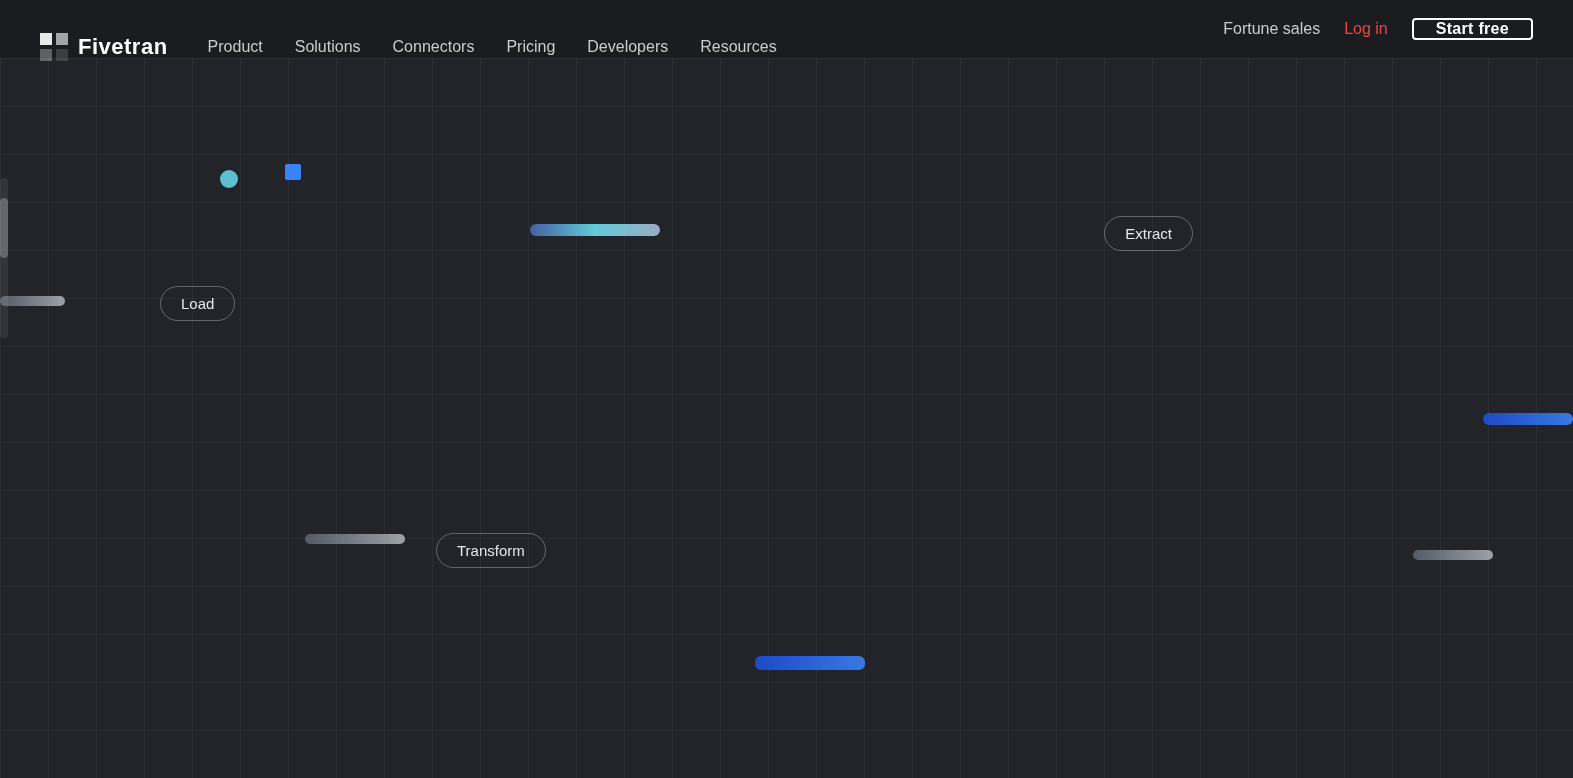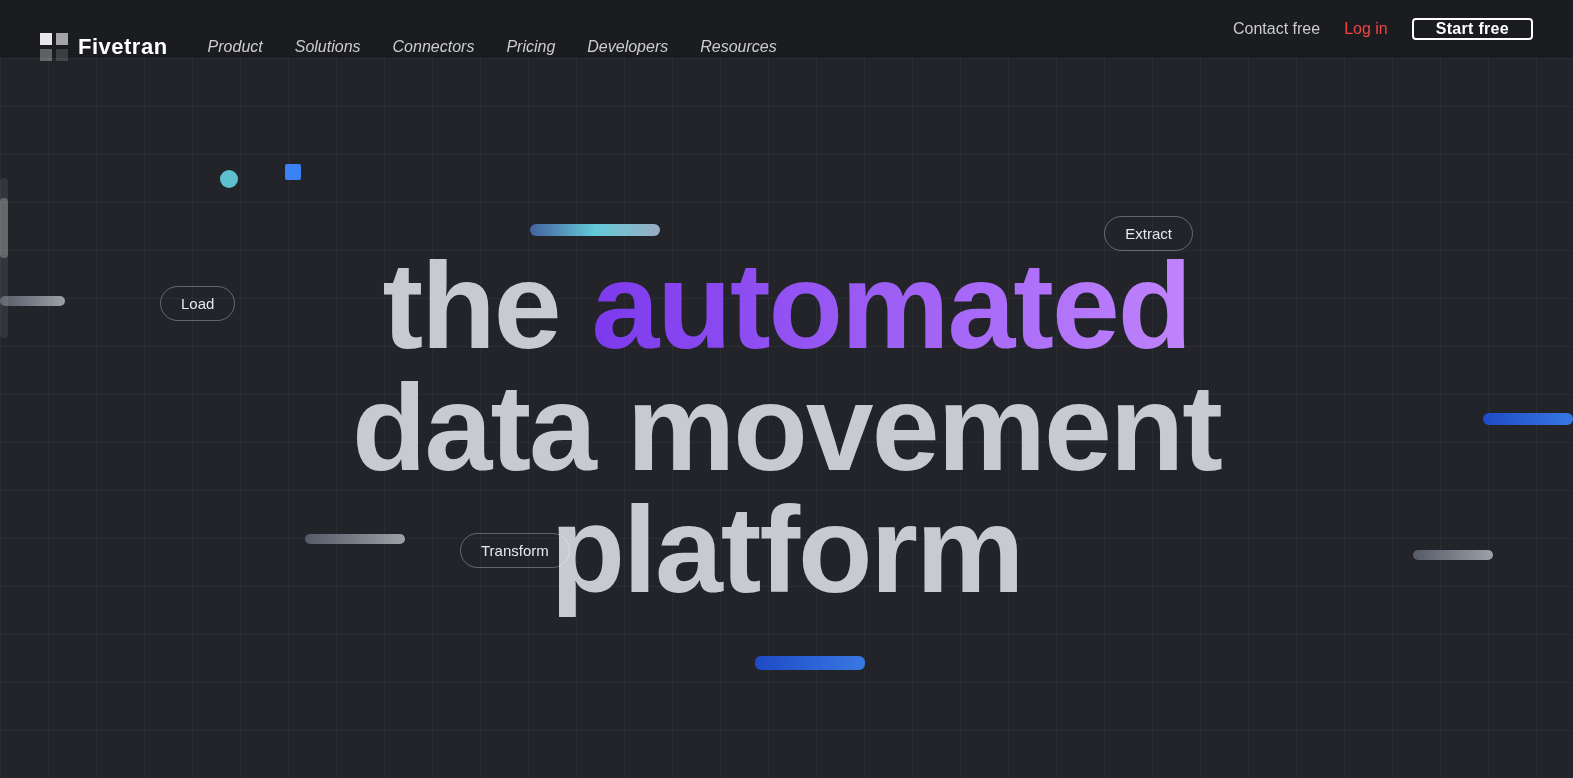--- a/index.html
+++ b/index.html
@@ -55,21 +55,20 @@
       align-items: center;
       gap: 32px;
       list-style: none;
     }
 
     .nav-links li a {
       color: #ccc;
       text-decoration: none;
       font-size: 16px;
       font-weight: 500;
-      font-style: italic;
     }
 
     .nav-right {
       display: flex;
       align-items: center;
       gap: 24px;
     }
 
     .contact-sales {
       color: #ccc;
@@ -173,21 +172,21 @@
       right: 380px;
     }
 
     .badge-load {
       top: 228px;
       left: 160px;
     }
 
     .badge-transform {
       bottom: 210px;
-      left: 460px;
+      left: 436px;
       margin-top: 36px;
     }
 
     
     .deco-bar {
       position: absolute;
       border-radius: 6px;
       z-index: 1;
     }
 
@@ -326,21 +325,21 @@
       <li>
         <a href="#">Developers</a>
       </li>
       <li>
         <a href="#">Resources</a>
       </li>
     </ul>
   </div>
 
   <div class="nav-right">
-    <a href="#" class="contact-sales">Contact free</a>
+    <a href="#" class="contact-sales">Fortune sales</a>
     <a href="#" class="login">Log in</a>
     <button class="start-free-btn">Start free</button>
   </div>
 </nav>
 
 <section class="hero">
 
   <div class="deco-dot dot-1"></div>
   <div class="deco-dot dot-2"></div>
 
@@ -359,19 +358,14 @@
   </div>
   <div class="badge badge-transform">
     <span>Transform</span>
   </div>
 
   <div class="left-scrollbar">
     <div class="left-scrollbar-thumb"></div>
   </div>
 
   <div class="hero-content">
-    <h1 class="hero-title">
-      <span>the </span><span class="automated">automated</span><br>
-      <span>data movement</span><br>
-      <span>platform</span>
-    </h1>
   </div>
 </section>
 
 </body></html>

